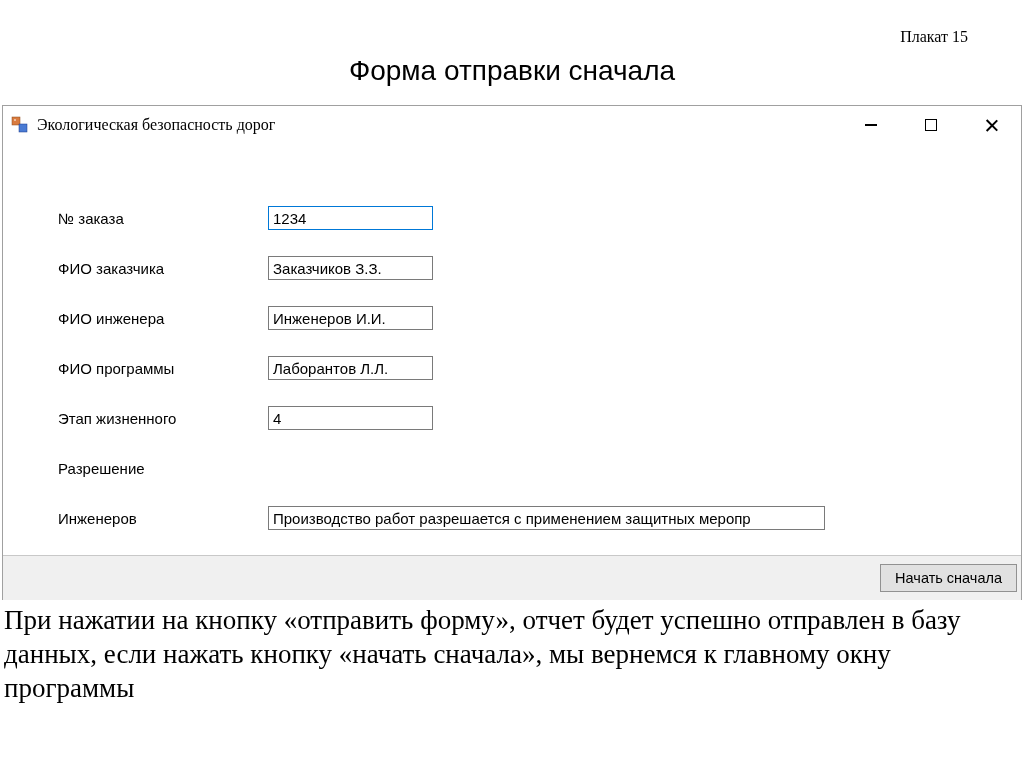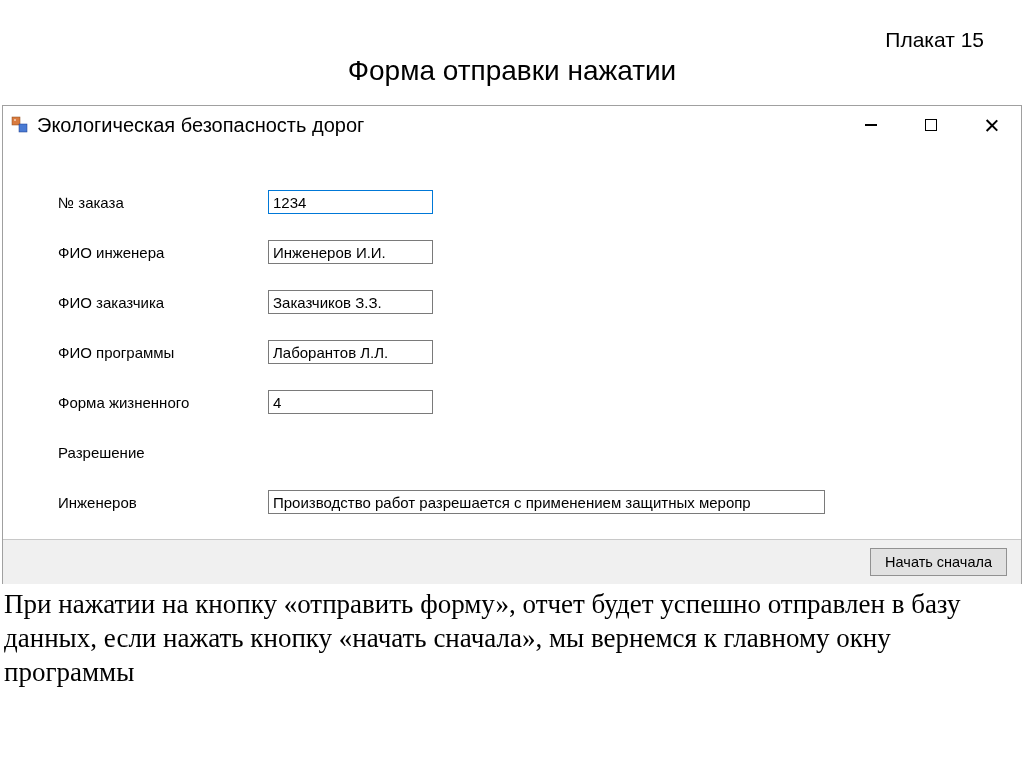--- a/index.html
+++ b/index.html
@@ -11,23 +11,23 @@
       font-family: "Segoe UI", Tahoma, Arial, sans-serif;
       background: #ffffff;
       width: 1024px;
       height: 767px;
       overflow: hidden;
       position: relative;
     }
     .poster-label {
       position: absolute;
       top: 28px;
-      right: 40px;
-      font-size: 21px;
-      font-family: Liberation Sans, sans-serif;
+      right: 56px;
+      font-size: 16px;
+      font-family: Liberation Serif, serif;
       color: #000;
     }
     .page-title {
       text-align: center;
       font-size: 28px;
       color: #000;
       margin-top: 55px;
       margin-bottom: 18px;
       font-weight: normal;
     }
@@ -49,23 +49,24 @@
       height: 18px;
       margin-right: 8px;
       display: inline-block;
       position: relative;
     }
     .app-icon svg {
       width: 100%;
       height: 100%;
     }
     .window-title {
-      font-size: 20px;
+      font-size: 16px;
       color: #000;
       flex: 1;
+      font-family: Liberation Serif, serif;
     }
     .window-controls {
       display: flex;
       margin-left: auto;
     }
     .window-ctrl {
       width: 60px;
       height: 38px;
       display: flex;
       align-items: center;
@@ -100,20 +101,21 @@
     .close-x::before { transform: rotate(45deg); }
     .close-x::after { transform: rotate(-45deg); }
     .form-area {
       padding: 45px 0 0 55px;
     }
     .form-row {
       display: flex;
       align-items: center;
       margin-bottom: 24px;
       height: 26px;
+      margin-top: 16px;
     }
     .form-label {
       width: 210px;
       font-size: 15px;
       color: #000;
     }
     .form-input {
       font-family: inherit;
       font-size: 15px;
       height: 24px;
@@ -124,21 +126,21 @@
     }
     .form-input.focused {
       border: 1px solid #0078d7;
       outline: none;
     }
     .w-short { width: 165px; }
     .w-long { width: 557px; }
     .buttonbar {
       border-top: 1px solid #c8c8c8;
       background: #f0f0f0;
-      padding: 8px 14px;
+      padding: 8px 4px;
       display: flex;
       justify-content: flex-end;
       gap: 18px;
       margin-top: 20px;
     }
     .btn {
       font-family: inherit;
       font-size: 14.5px;
       padding: 4px 14px;
       border: 1px solid #919191;
@@ -152,21 +154,21 @@
       font-size: 27px;
       color: #000;
       padding: 4px 6px 0 4px;
       line-height: 1.25;
     }
   </style>
 </head>
 <body>
 
 <div class="poster-label">Плакат 15</div>
-<h1 class="page-title">Форма отправки нажатии</h1>
+<h1 class="page-title">Форма отправки сначала</h1>
 
 <div class="window">
   <div class="titlebar">
     <span class="app-icon">
       <svg viewBox="0 0 18 18">
         <rect x="1" y="1" width="8" height="8" fill="#d97b3f" stroke="#8a4a1a" stroke-width="0.5"></rect>
         <rect x="8" y="8" width="8" height="8" fill="#4a7bd4" stroke="#1a3a8a" stroke-width="0.5"></rect>
         <rect x="3" y="3" width="2" height="2" fill="#fff" opacity="0.5"></rect>
       </svg>
     </span>
@@ -183,33 +185,33 @@
         </button>
     </div>
   </div>
 
   <div class="form-area">
     <div class="form-row">
       <label class="form-label">№ заказа</label>
       <input class="form-input w-short focused" value="1234" style="">
     </div>
     <div class="form-row">
+      <label class="form-label">ФИО заказчика</label>
+      <input class="form-input w-short" value="Заказчиков З.З." style="">
+    </div>
+    <div class="form-row">
       <label class="form-label">ФИО инженера</label>
       <input class="form-input w-short" value="Инженеров И.И." style="">
     </div>
     <div class="form-row">
-      <label class="form-label">ФИО заказчика</label>
-      <input class="form-input w-short" value="Заказчиков З.З." style="">
-    </div>
-    <div class="form-row">
       <label class="form-label">ФИО программы</label>
       <input class="form-input w-short" value="Лаборантов Л.Л." style="">
     </div>
     <div class="form-row">
-      <label class="form-label">Форма жизненного</label>
+      <label class="form-label">Этап жизненного</label>
       <input class="form-input w-short" value="4" style="">
     </div>
     <div class="form-row">
       <label class="form-label">Разрешение</label>
     </div>
     <div class="form-row">
       <label class="form-label">Инженеров</label>
       <input class="form-input w-long" value="Производство работ разрешается с применением защитных меропр" style="">
     </div>
   </div>

